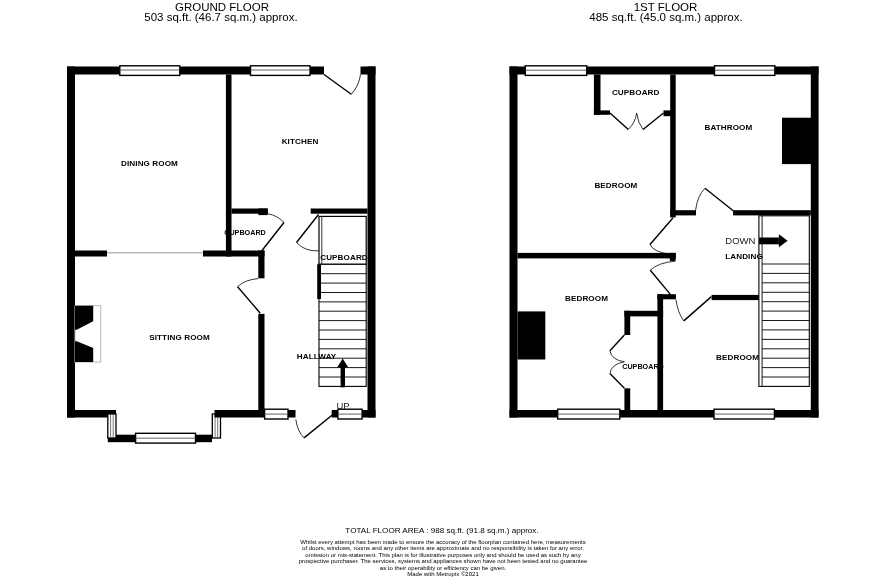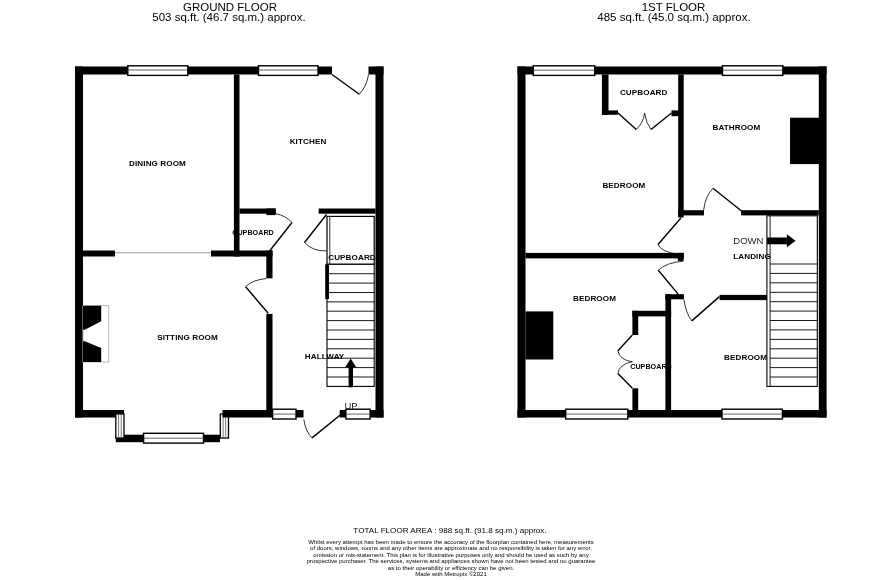--- a/index.html
+++ b/index.html
@@ -1,16 +1,16 @@
 <!DOCTYPE html>
 <html><head>
 <meta charset="utf-8">
 <style>
 html,body{margin:0;padding:0;width:886px;height:580px;background:#fff;overflow:hidden;}
-.wrap{position:absolute;top:0;left:8px;width:700px;height:580px;}
+.wrap{position:absolute;top:0;left:0;width:700px;height:580px;}
 text{font-family:"Liberation Sans",sans-serif;fill:#000;}
 .title{font-size:11.5px;}
 .rl{font-weight:bold;font-size:8.1px;letter-spacing:0.1px;}
 .rs{font-weight:bold;font-size:7.2px;}
 .dir{font-size:9.5px;fill:#1a1a1a;}
 .tot{font-size:8.1px;}
 .dis{font-size:6.0px;}
 </style>
 </head>
 <body>

